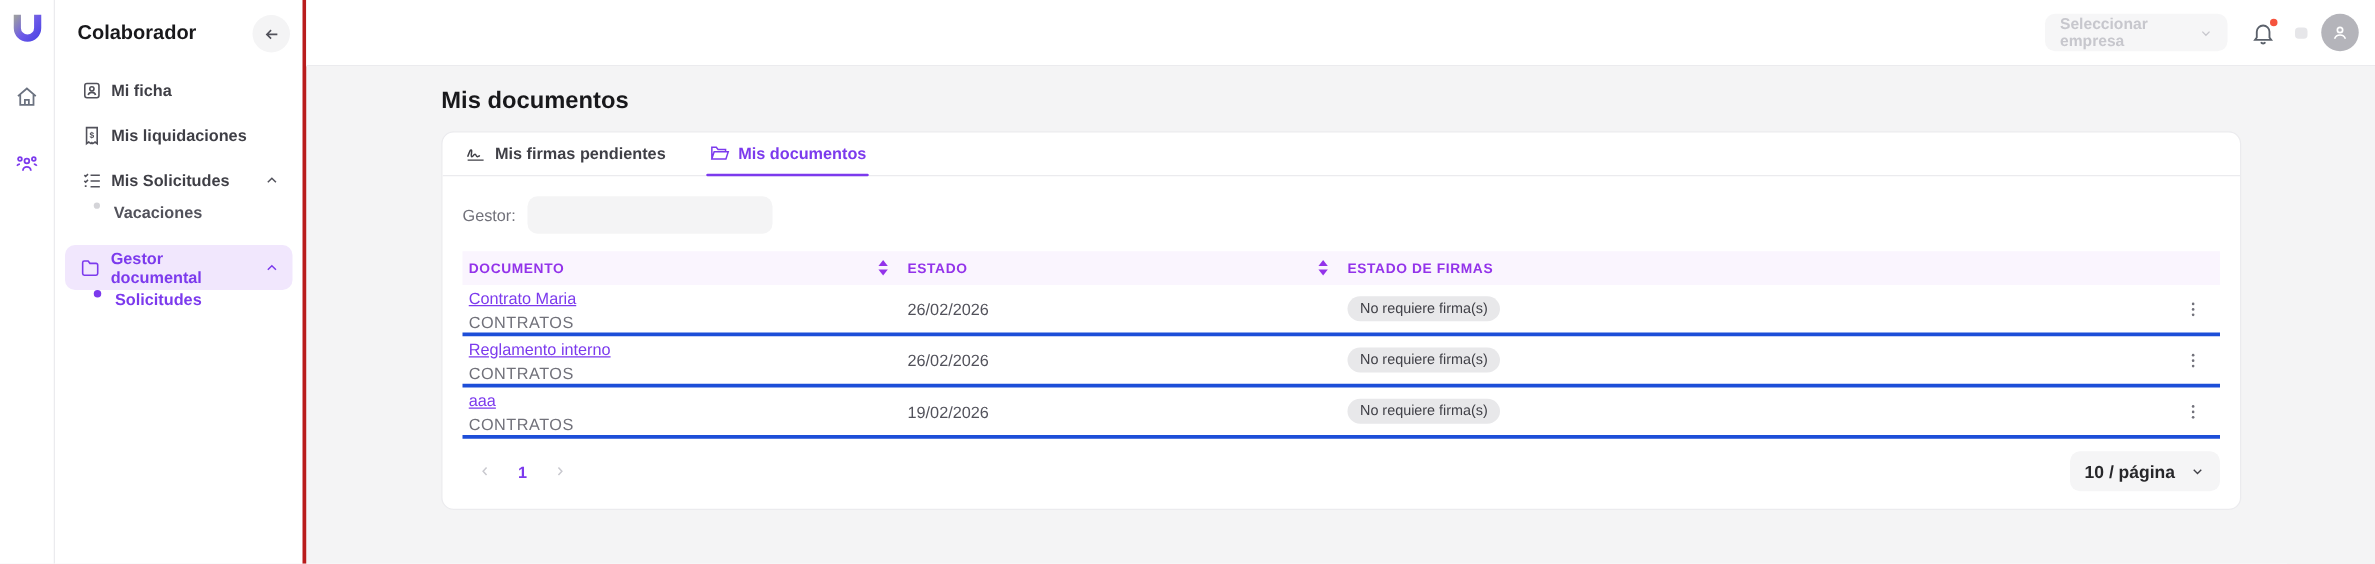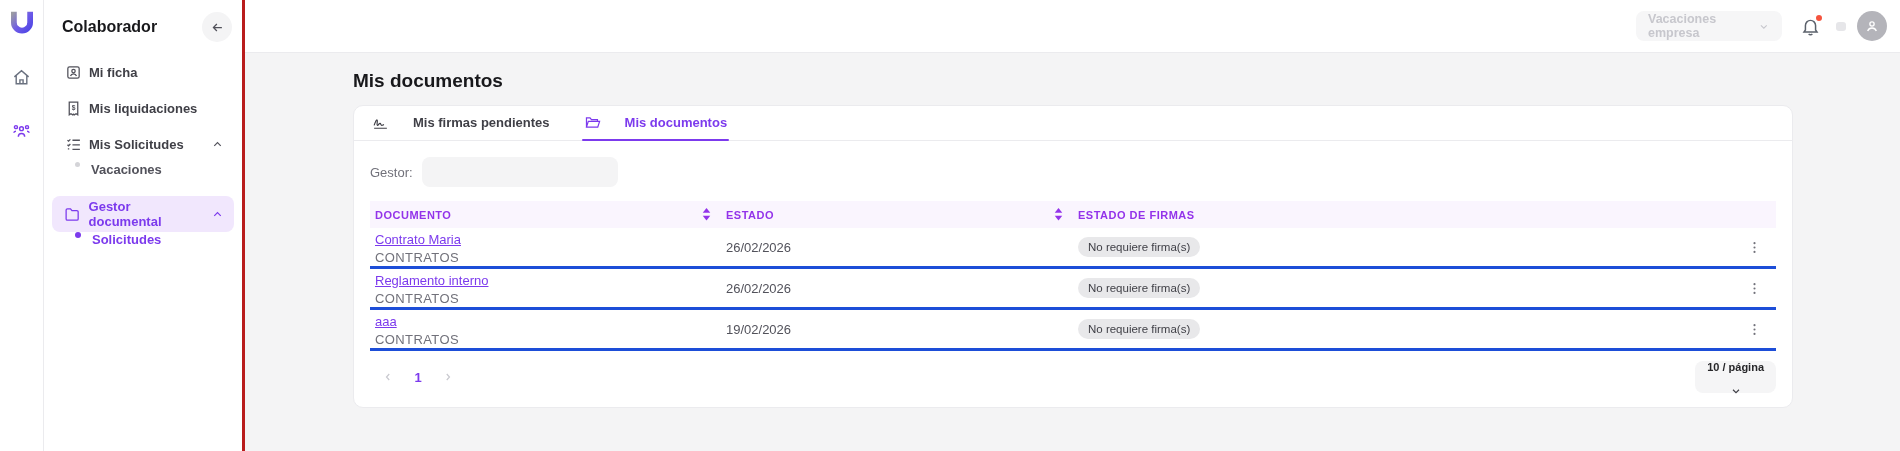--- a/index.html
+++ b/index.html
@@ -37,21 +37,21 @@
   .notif-dot { position:absolute; top:-3px; right:-3px; width:10px; height:10px; border-radius:50%; background:var(--danger,#f5533d); border:2px solid #fff; }
   .user-ph { width:10px; height:9px; border-radius:3px; background:#e6e6e9; margin-left:15px; }
   .avatar { width:30px; height:30px; border-radius:50%; background:var(--avatar_bg,#b4b4ba); margin-left:11px; display:flex; align-items:center; justify-content:center; color:#fff; cursor:pointer; }
 
   
   .content { flex:1; padding:17px 107px 0 108px; min-width:0; }
   .page-title { font-size:19px; font-weight:700; color:#18181b; margin-bottom:13px; }
   .card { background:#fff; border:1px solid #ebebee; border-radius:10px; overflow:hidden; }
 
   .tabs { display:flex; gap:30px; padding:0 16px; border-bottom:1px solid #ebebee; }
-  .tab { position:relative; display:flex; align-items:center; gap:24px; padding:8px 2px 9px; font-size:13px; font-weight:700; color:#3f3f46; cursor:pointer;text-align:right; }
+  .tab { position:relative; display:flex; align-items:center; gap:7px; padding:8px 2px 9px; font-size:13px; font-weight:700; color:#3f3f46; cursor:pointer;text-align:right; }
   .tab .ticon { display:flex; color:#3f3f46; }
   .tab.active { color:var(--accent,#7c3aed); }
   .tab.active .ticon { color:var(--accent,#7c3aed); }
   .tab.active::after { content:""; position:absolute; left:0; right:0; bottom:-1px; height:2.5px; border-radius:2px; background:var(--accent,#7c3aed); }
 
   .card-body { padding:16px 16px 14px; }
   .search-row { display:flex; align-items:center; gap:9px; margin-bottom:14px; }
   .search-row label { font-size:13px; color:#71717a; }
   .search-input { width:196px; height:30px; border:none; border-radius:8px; background:#f4f4f5; padding:0 10px; font-size:13px; font-family:"Liberation Sans",sans-serif; outline:none; }
 
@@ -63,21 +63,21 @@
   .doc-link { font-size:13px; color:var(--accent,#7c3aed); text-decoration:underline; cursor:pointer; display:inline-block; }
   .doc-cat { font-size:13px; letter-spacing:.4px; color:#71717a; margin-top:2px; }
   .date { font-size:13px; color:#52525b; }
   .badge { display:inline-block; font-size:11.5px; color:#3f3f46; background:var(--badge_bg,#e8e8ea); padding:4px 10px; border-radius:12px; }
   .row-menu { width:26px; height:26px; border:none; background:transparent; color:#71717a; cursor:pointer; display:flex; align-items:center; justify-content:center; }
 
   .pagination-row { display:flex; align-items:center; justify-content:space-between; margin-top:10px; padding-left:6px; }
   .pager { display:flex; align-items:center; gap:6px; }
   .pg-btn { width:24px; height:24px; border:none; background:transparent; color:#c9c9cf; font-size:13px; display:flex; align-items:center; justify-content:center; cursor:pointer; }
   .pg-num { width:24px; height:24px; border:none; background:transparent; color:var(--accent,#7c3aed); font-size:13px; font-weight:700; display:flex; align-items:center; justify-content:center; cursor:pointer; }
-  .page-size { height:32px; border-radius:8px; background:#f5f5f6; display:flex; align-items:center; gap:12px; padding:0 12px; font-size:11px; font-weight:600; color:#27272a; cursor:pointer;flex-direction:column; }
+  .page-size { height:32px; border-radius:8px; background:#f5f5f6; display:flex; align-items:center; gap:12px; padding:0 12px; font-size:14px; font-weight:600; color:#27272a; cursor:pointer; }
   .page-size .chev { color:#3f3f46; display:flex; }
   svg { display:block; }
 </style>
 </head>
 <body>
 
 <div class="app">
 
   <aside class="rail">
     <div class="logo">
@@ -169,21 +169,21 @@
       <div class="sub-item active">
         <span class="dot"></span>
         <span>Solicitudes</span>
       </div>
     </nav>
   </aside>
 
   <div class="right">
     <header class="topbar">
       <div class="company-select">
-        <span>Vacaciones empresa</span>
+        <span>Seleccionar empresa</span>
         <svg width="13" height="13" viewBox="0 0 24 24" fill="none" stroke="currentColor" stroke-width="2.2">
             <path d="m6 9.5 6 6 6-6"></path>
           </svg>
       </div>
       <div class="bell-wrap">
         <svg width="21" height="21" viewBox="0 0 24 24" fill="none" stroke="currentColor" stroke-width="1.7">
             <path d="M6.2 16v-5.2a5.8 5.8 0 1 1 11.6 0V16l1.6 2.2H4.6zM10 20.3a2.3 2.3 0 0 0 4 0"></path>
           </svg>
         <span class="notif-dot"></span>
       </div>

